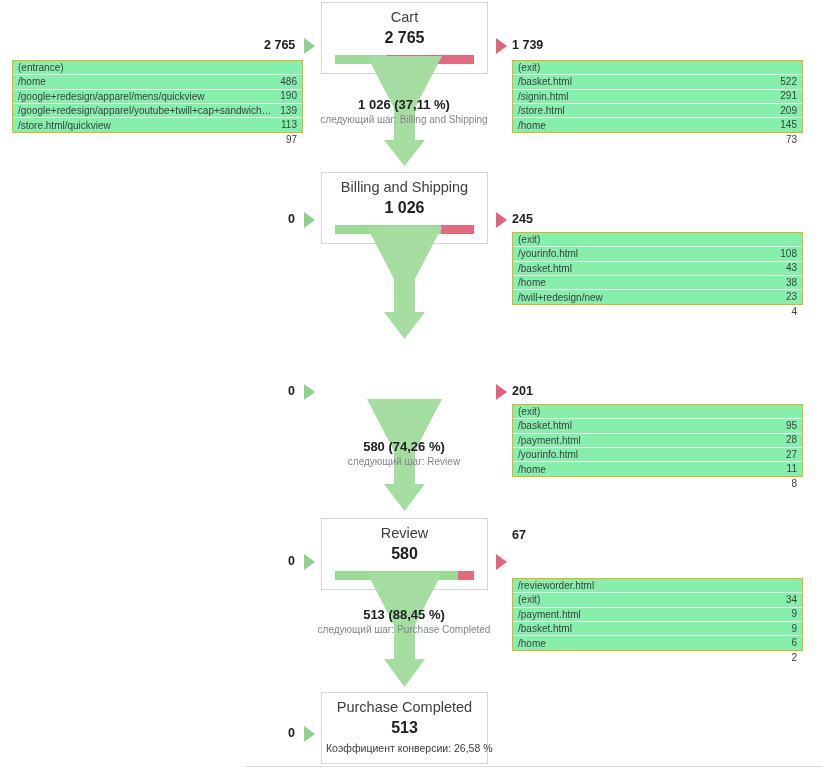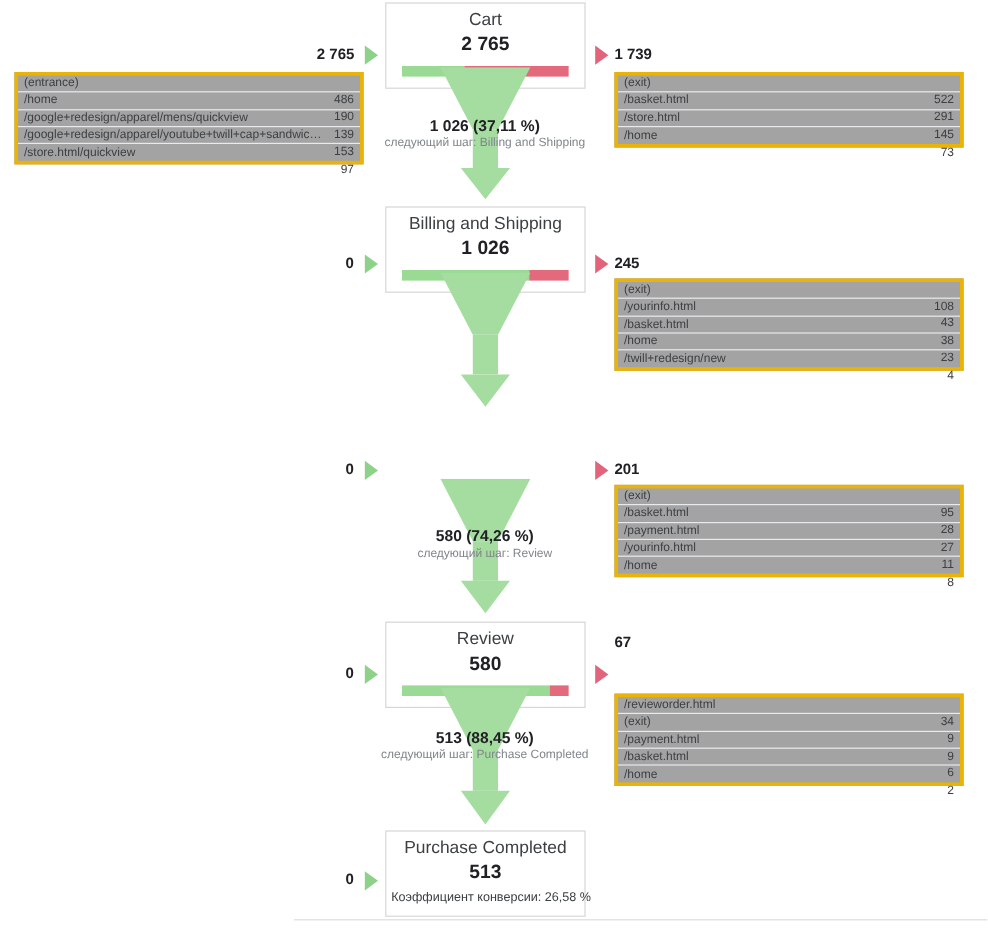--- a/index.html
+++ b/index.html
@@ -80,22 +80,22 @@
     color: #80868b;
     line-height: 1.2;
     padding-top: 2px;
     white-space: nowrap;
   }
 
   
   .side-table {
     position: absolute;
     width: 291px;
-    border: 3px solid #eab308;
-    background: #a3a3a3;
+    border: 1px solid #eab308;
+    background: #86efac;
     border-collapse: collapse;
   }
   .side-table .row {
     display: flex;
     justify-content: space-between;
     align-items: center;
     height: 14.3px;
     border-bottom: 1px solid #e8eaed;
     padding: 0 5px;
     font-size: 10px;
@@ -166,36 +166,40 @@
     <div class="row">
       <span class="cell-label">/home</span>
       <span class="cell-val">190</span>
     </div>
     <div class="row">
       <span class="cell-label">/google+redesign/apparel/mens/quickview</span>
       <span class="cell-val">139</span>
     </div>
     <div class="row">
       <span class="cell-label">/google+redesign/apparel/youtube+twill+cap+sandwich+b…</span>
-      <span class="cell-val">153</span>
+      <span class="cell-val">113</span>
     </div>
     <div class="row">
       <span class="cell-label">/store.html/quickview</span>
       <span class="cell-val">97</span>
     </div>
   </div>
 
   <div class="side-table" style="left:512px; top:60px;">
     <div class="row">
       <span class="cell-label">(exit)</span>
       <span class="cell-val">522</span>
     </div>
     <div class="row">
       <span class="cell-label">/basket.html</span>
       <span class="cell-val">291</span>
+    </div>
+    <div class="row">
+      <span class="cell-label">/signin.html</span>
+      <span class="cell-val">209</span>
     </div>
     <div class="row">
       <span class="cell-label">/store.html</span>
       <span class="cell-val">145</span>
     </div>
     <div class="row">
       <span class="cell-label">/home</span>
       <span class="cell-val">73</span>
     </div>
   </div>

